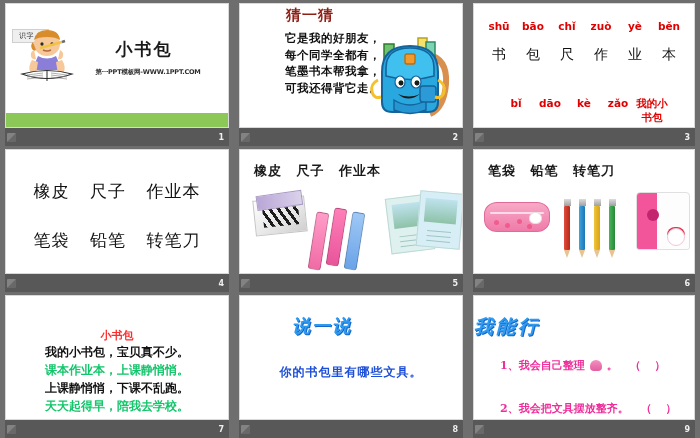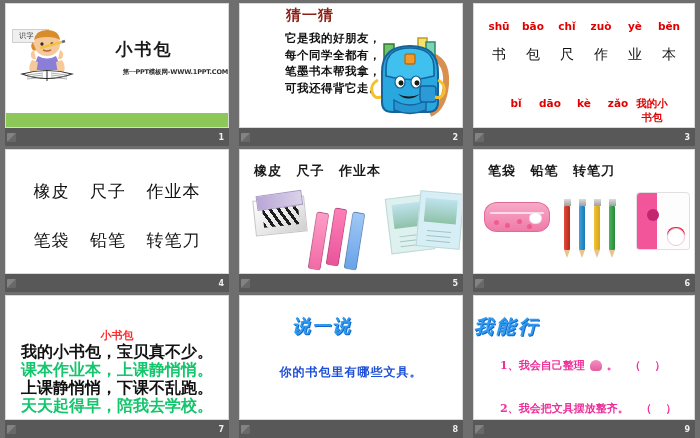--- a/index.html
+++ b/index.html
@@ -58,21 +58,21 @@
   }
   .s1 .boy { position: absolute; left: 10px; top: 22px; width: 62px; height: 62px; }
   .s1 .title {
     position: absolute; left: 0; right: 0; top: 34px;
     text-align: center; padding-left: 54px;
     font-size: 17px; font-weight: bold; color: #1a1a1a;
     letter-spacing: 2px;
   }
   .s1 .water {
     position: absolute; left: 0; right: 0; top: 64px;
-    text-align: right; padding-left: 62px;
+    text-align: center; padding-left: 62px;
     font-size: 6.5px; font-weight: bold; color: #2f2f2f;
     letter-spacing: -.2px;
   }
   .s1 .greenbar {
     position: absolute; left: 0; right: 0; bottom: 0;
     height: 14px; background: #8cc857;
   }
 
   
   .s2 .guess {
@@ -197,21 +197,21 @@
   .s7 .ptitle {
     position: absolute; left: 0; right: 0; top: 32px; text-align: center;
     font-size: 11px; font-weight: bold; color: #ff2b2b;
     font-family: "DejaVu Serif", "Liberation Serif", serif;
   }
   .s7 .plines {
     position: absolute; left: 0; right: 0; top: 48px;
     display: flex; flex-direction: column; align-items: center; gap: 2px;
   }
   .s7 .plines div {
-    font-size: 16px; font-weight: bold; line-height: 16px;
+    font-size: 12px; font-weight: bold; line-height: 16px;
     font-family: "DejaVu Serif", "Liberation Serif", serif;
   }
   .s7 .cblack { color: #111; }
   .s7 .cgreen { color: #13c56b; }
 
   
   .s8 .bigtitle {
     position: absolute; left: 52px; top: 18px;
     font-size: 18px; font-weight: bold; color: #2f9bf0;
     font-family: "DejaVu Serif", "Liberation Serif", serif;

